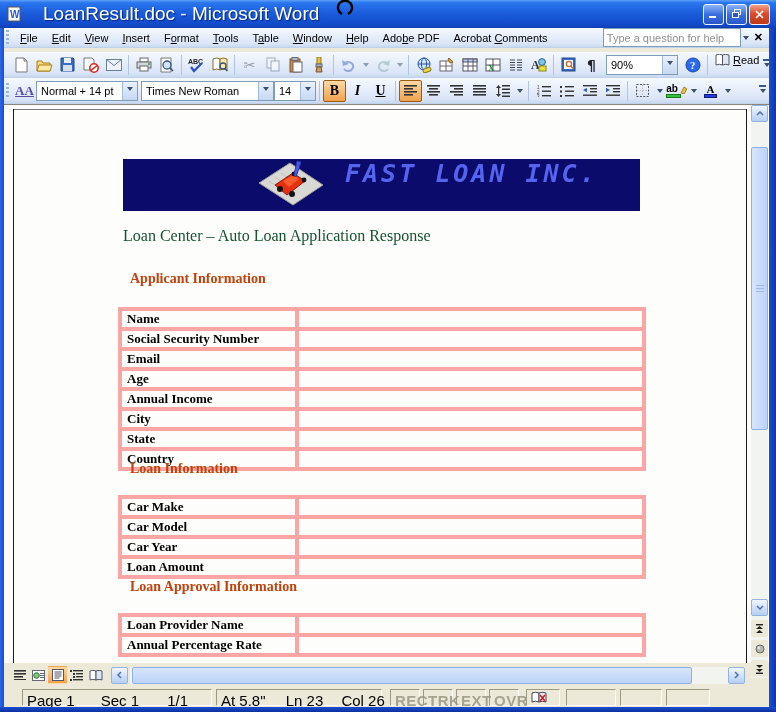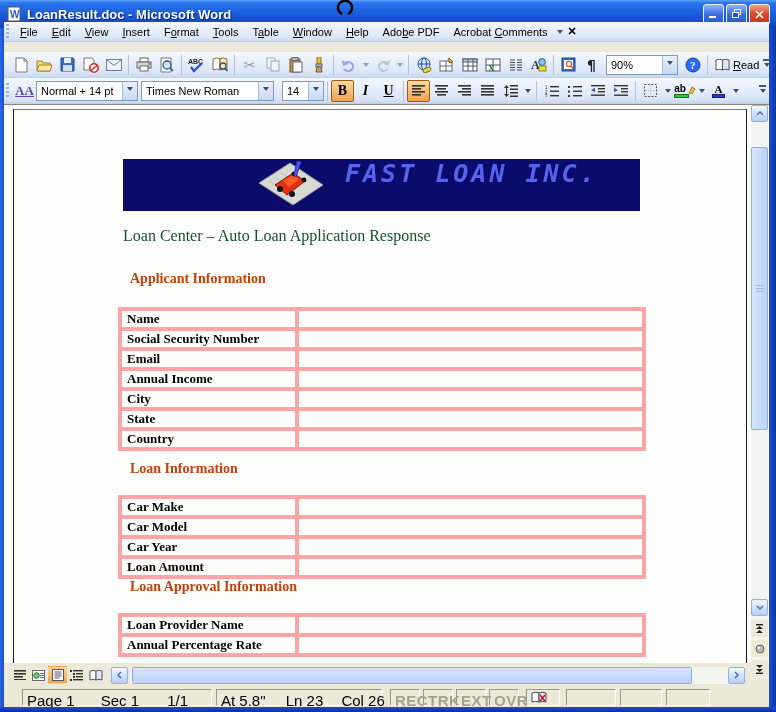--- a/index.html
+++ b/index.html
@@ -6,27 +6,27 @@
   html,body{width:776px;height:712px;overflow:hidden}
   body{font-family:"Liberation Sans",sans-serif;font-size:11px;color:#000;background:#ece9d8}
   .abs{position:absolute}
   .win{position:absolute;left:0;top:0;width:776px;height:712px;background:#ece9d8}
   
   .edge-l{left:0;top:28px;bottom:0;width:4px;background:linear-gradient(90deg,#2c67e8,#1a4fd0)}
   .edge-r{right:0;top:28px;bottom:0;width:7px;background:linear-gradient(90deg,#1a4fd0,#0e35ae)}
   .edge-b{left:0;bottom:0;width:776px;height:5px;background:linear-gradient(180deg,#1a4fd0,#0c2fa0)}
   
   .titlebar{left:0;top:0;width:776px;height:28px;background:linear-gradient(180deg,#5da0f7 0%,#2a75ee 10%,#1b5edd 45%,#1148c8 90%,#0d3fb0 100%);display:flex;align-items:center;padding:0 6px;color:#fff}
-  .t-title{font-weight:bold;font-size:13px;margin-left:5px;text-shadow:1px 1px 1px #00237d;flex:1;white-space:nowrap}
+  .t-title{font-weight:normal;font-size:19px;margin-left:21px;text-shadow:1px 1px 1px #00237d;flex:1;white-space:nowrap}
   .t-btn{width:21px;height:21px;border-radius:3px;margin-left:2px;display:flex;align-items:center;justify-content:center;border:1px solid #eef4ff;color:#fff}
   .t-min,.t-max{background:linear-gradient(180deg,#8fb4f7,#3a6fe0 50%,#2858c8)}
   .t-close{background:linear-gradient(180deg,#f3a08a,#da4d2c 45%,#bc3917)}
   
   .bar{left:4px;width:765px;display:flex;align-items:center;background:linear-gradient(180deg,#f5f9fe,#d9e4f6 85%,#c8d8ef);border-bottom:1px solid #c0d2ea}
-  .menubar{top:22px;height:20px}
+  .menubar{top:28px;height:20px}
   .stdbar{top:52px;height:26px}
   .fmtbar{top:78px;height:26px}
   .grip{width:3px;height:16px;margin:0 4px 0 2px;background:repeating-linear-gradient(180deg,#98b4d8 0 2px,rgba(0,0,0,0) 2px 4px)}
   .mitem{padding:3px 7px;white-space:nowrap}
   .sep{width:1px;height:20px;background:#aec4e2;margin:0 3px;flex:0 0 auto}
   .tb{width:23px;height:22px;display:flex;align-items:center;justify-content:center;flex:0 0 auto;border:1px solid rgba(0,0,0,0);border-radius:2px}
   .on{background:linear-gradient(#fcd9a6,#f0a24c);border:1px solid #9c5a13}
   .dim{opacity:.5}
   .dd{width:11px;height:22px;display:flex;align-items:center;justify-content:center;flex:0 0 auto}
   .tri{width:0;height:0;border:3px solid rgba(0,0,0,0);border-top:4px solid #3a4f6d;margin-top:4px}
@@ -113,20 +113,21 @@
     <span class="mitem"><u>E</u>dit</span>
     <span class="mitem"><u>V</u>iew</span>
     <span class="mitem"><u>I</u>nsert</span>
     <span class="mitem">F<u>o</u>rmat</span>
     <span class="mitem"><u>T</u>ools</span>
     <span class="mitem">T<u>a</u>ble</span>
     <span class="mitem"><u>W</u>indow</span>
     <span class="mitem"><u>H</u>elp</span>
     <span class="mitem">Ado<u>b</u>e PDF</span>
     <span class="mitem">Acrobat <u>C</u>omments</span>
+    <input class="q-input" style="margin-left: auto;" placeholder="Type a question for help">
     <div class="dd">
         <span class="tri"></span>
       </div>
     <span class="bld" style="padding:0 6px 0 2px">✕</span>
   </div>
 
   <div class="abs bar stdbar">
     <div class="grip"></div>
     <div class="tb">
         <svg width="15" height="16" viewBox="0 0 15 16">
@@ -309,21 +310,21 @@
           <span class="tri" style="margin-top:0"></span>
         </span>
     </div>
     <div class="tb">
         <svg width="16" height="16" viewBox="0 0 16 16">
           <circle cx="8" cy="8" r="7" fill="#2a6af0" stroke="#1a46a8"></circle>
           <text x="5" y="12" font-size="11" font-weight="bold" fill="#fff" font-family="Liberation Serif,serif">?</text>
         </svg>
       </div>
     <div class="sep"></div>
-    <div style="display:flex;align-items:center;gap:3px;padding:0 4px;height:22px">
+    <div style="display:flex;align-items:flex-start;gap:3px;padding:0 4px;height:22px">
       <svg width="15" height="12" viewBox="0 0 15 12">
           <path d="M1 1 q3.5 -1.5 6.5 0 v10 q-3 -1.5 -6.5 0 z" fill="#fff" stroke="#556"></path>
           <path d="M14 1 q-3.5 -1.5 -6.5 0 v10 q3 -1.5 6.5 0 z" fill="#dce6f4" stroke="#556"></path>
         </svg>
       <span><u>R</u>ead</span>
     </div>
     <div class="chev">
         <i></i>
         <span class="tri"></span>
       </div>
@@ -339,21 +340,21 @@
       <span class="ca">
           <span class="tri" style="margin-top:0"></span>
         </span>
     </div>
     <div class="combo" style="width:133px;margin-left:3px">
       <span class="cv">Times New Roman</span>
       <span class="ca">
           <span class="tri" style="margin-top:0"></span>
         </span>
     </div>
-    <div class="combo" style="width:42px;margin-left:8px">
+    <div class="combo" style="width:42px;margin-left:0">
       <span class="cv">14</span>
       <span class="ca">
           <span class="tri" style="margin-top:0"></span>
         </span>
     </div>
     <div class="sep"></div>
     <div class="tb on">
         <span style="font-family:'Liberation Serif',serif;font-weight:bold;font-size:14px">B</span>
       </div>
     <div class="tb">
@@ -543,20 +544,24 @@
           </tr>
       <tr>
             <td class="l">Social Security Number</td>
             <td></td>
           </tr>
       <tr>
             <td class="l">Email</td>
             <td></td>
           </tr>
       <tr>
+            <td class="l">Age</td>
+            <td></td>
+          </tr>
+      <tr>
             <td class="l">Annual Income</td>
             <td></td>
           </tr>
       <tr>
             <td class="l">City</td>
             <td></td>
           </tr>
       <tr>
             <td class="l">State</td>
             <td></td>

